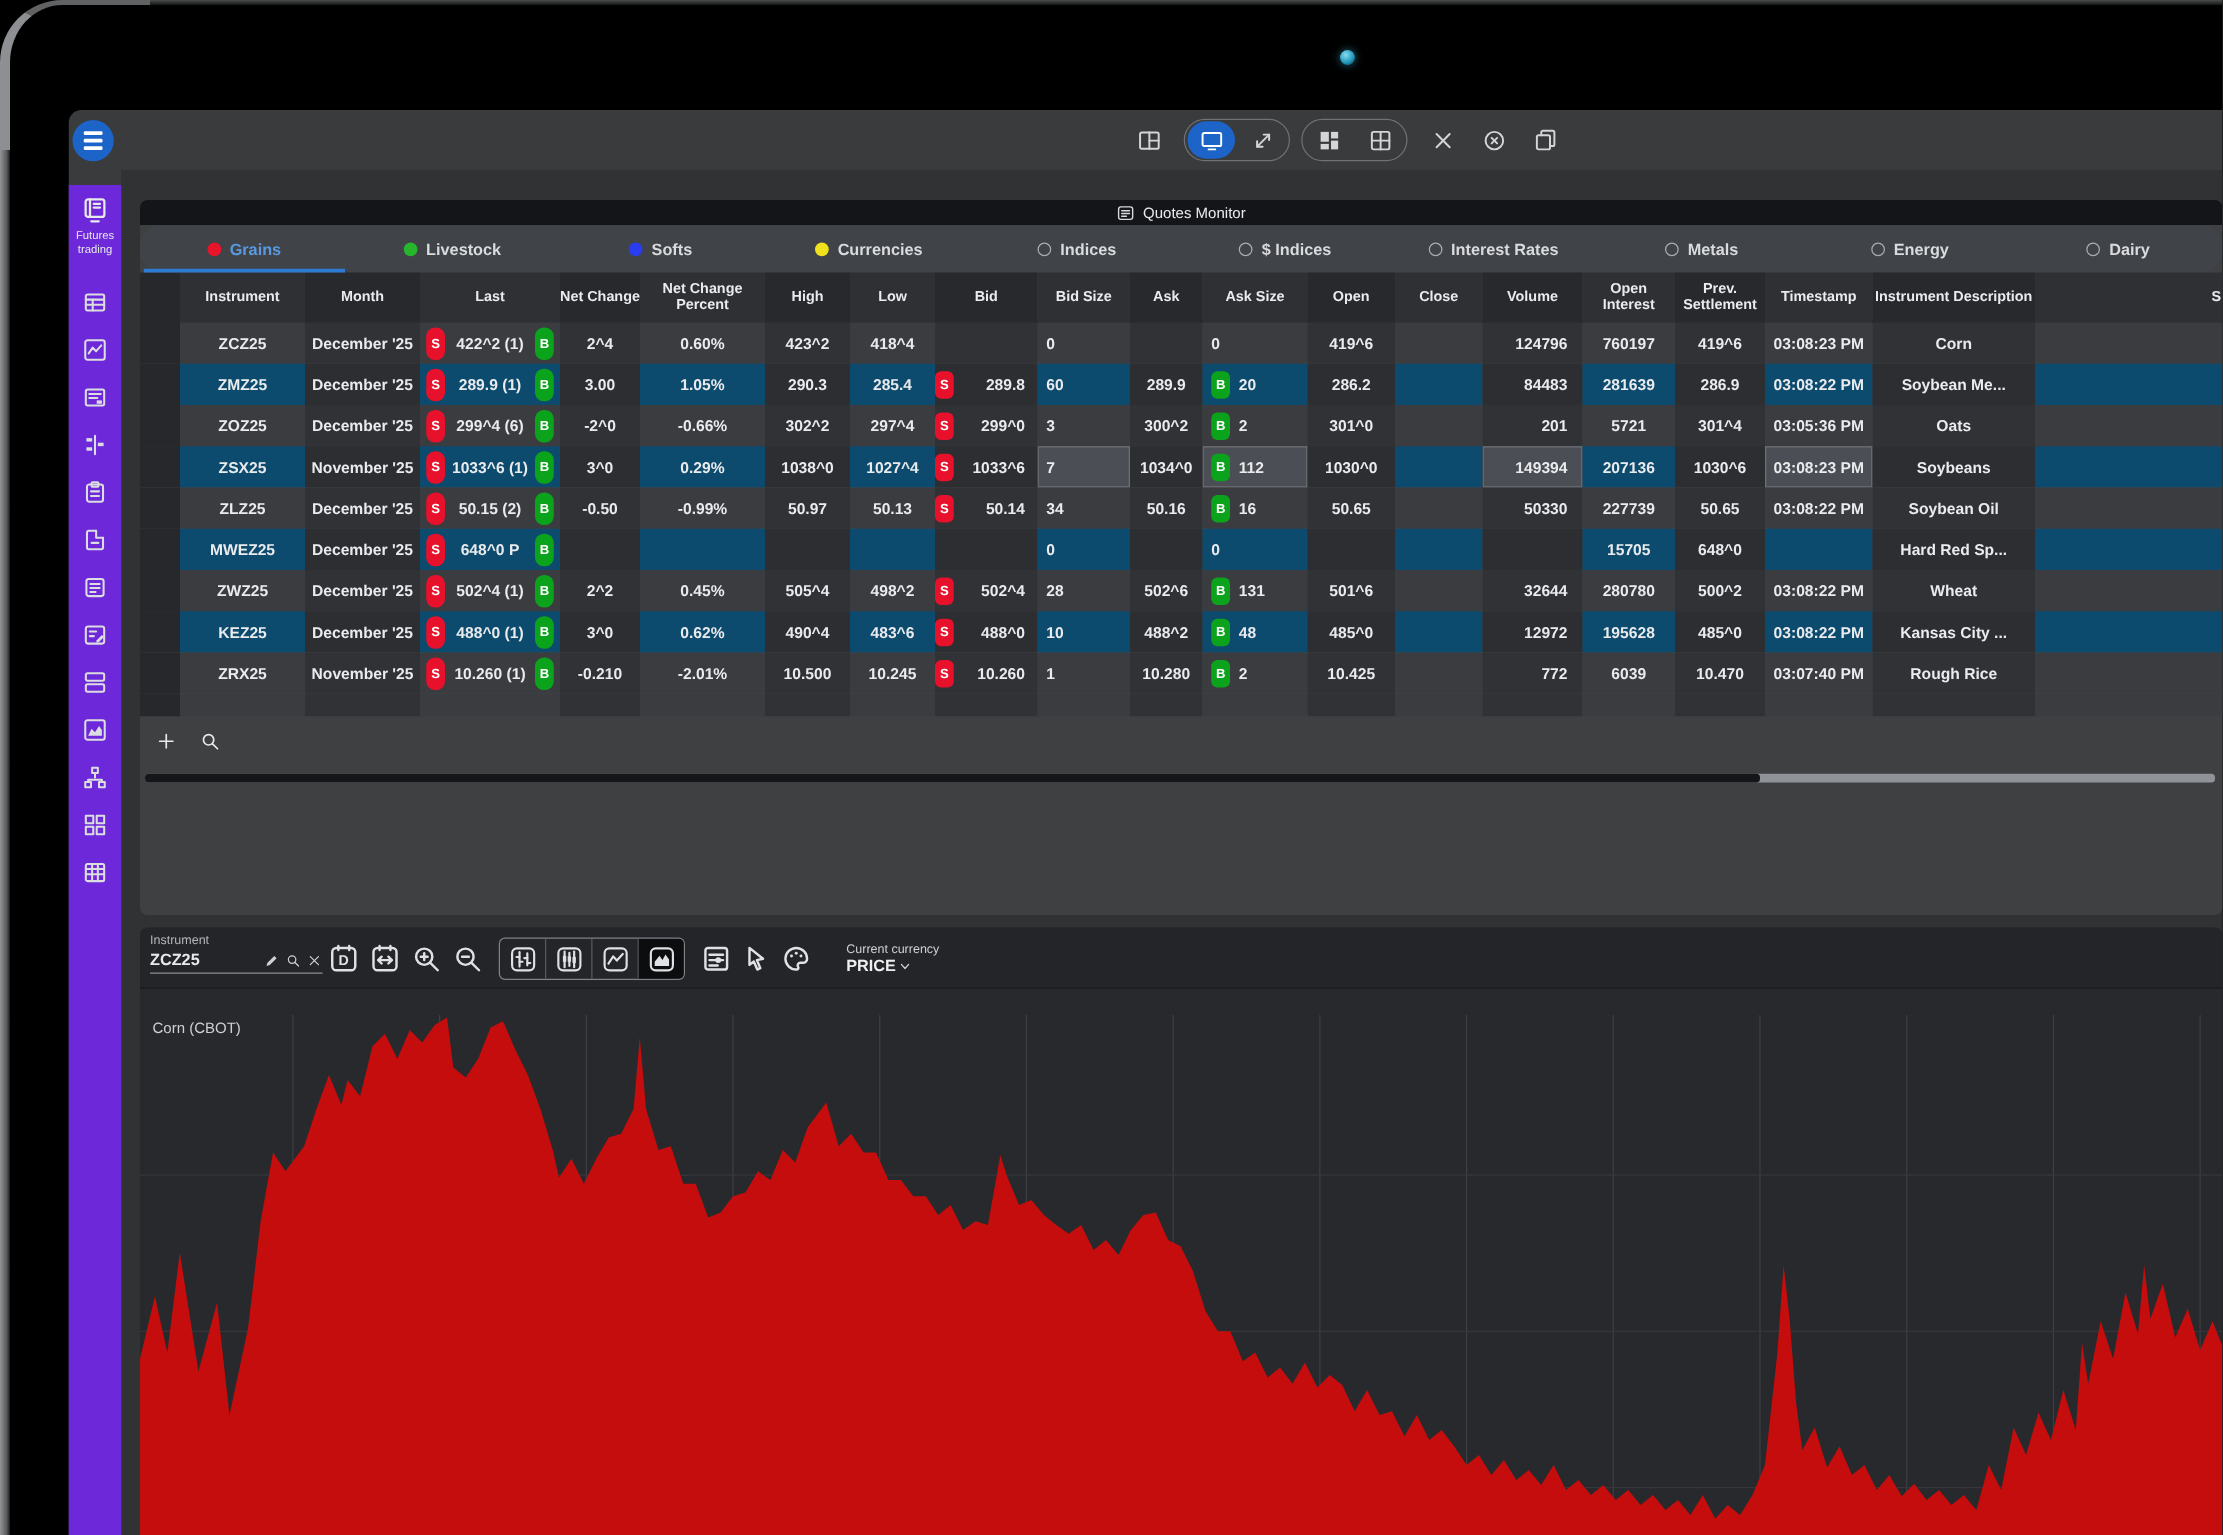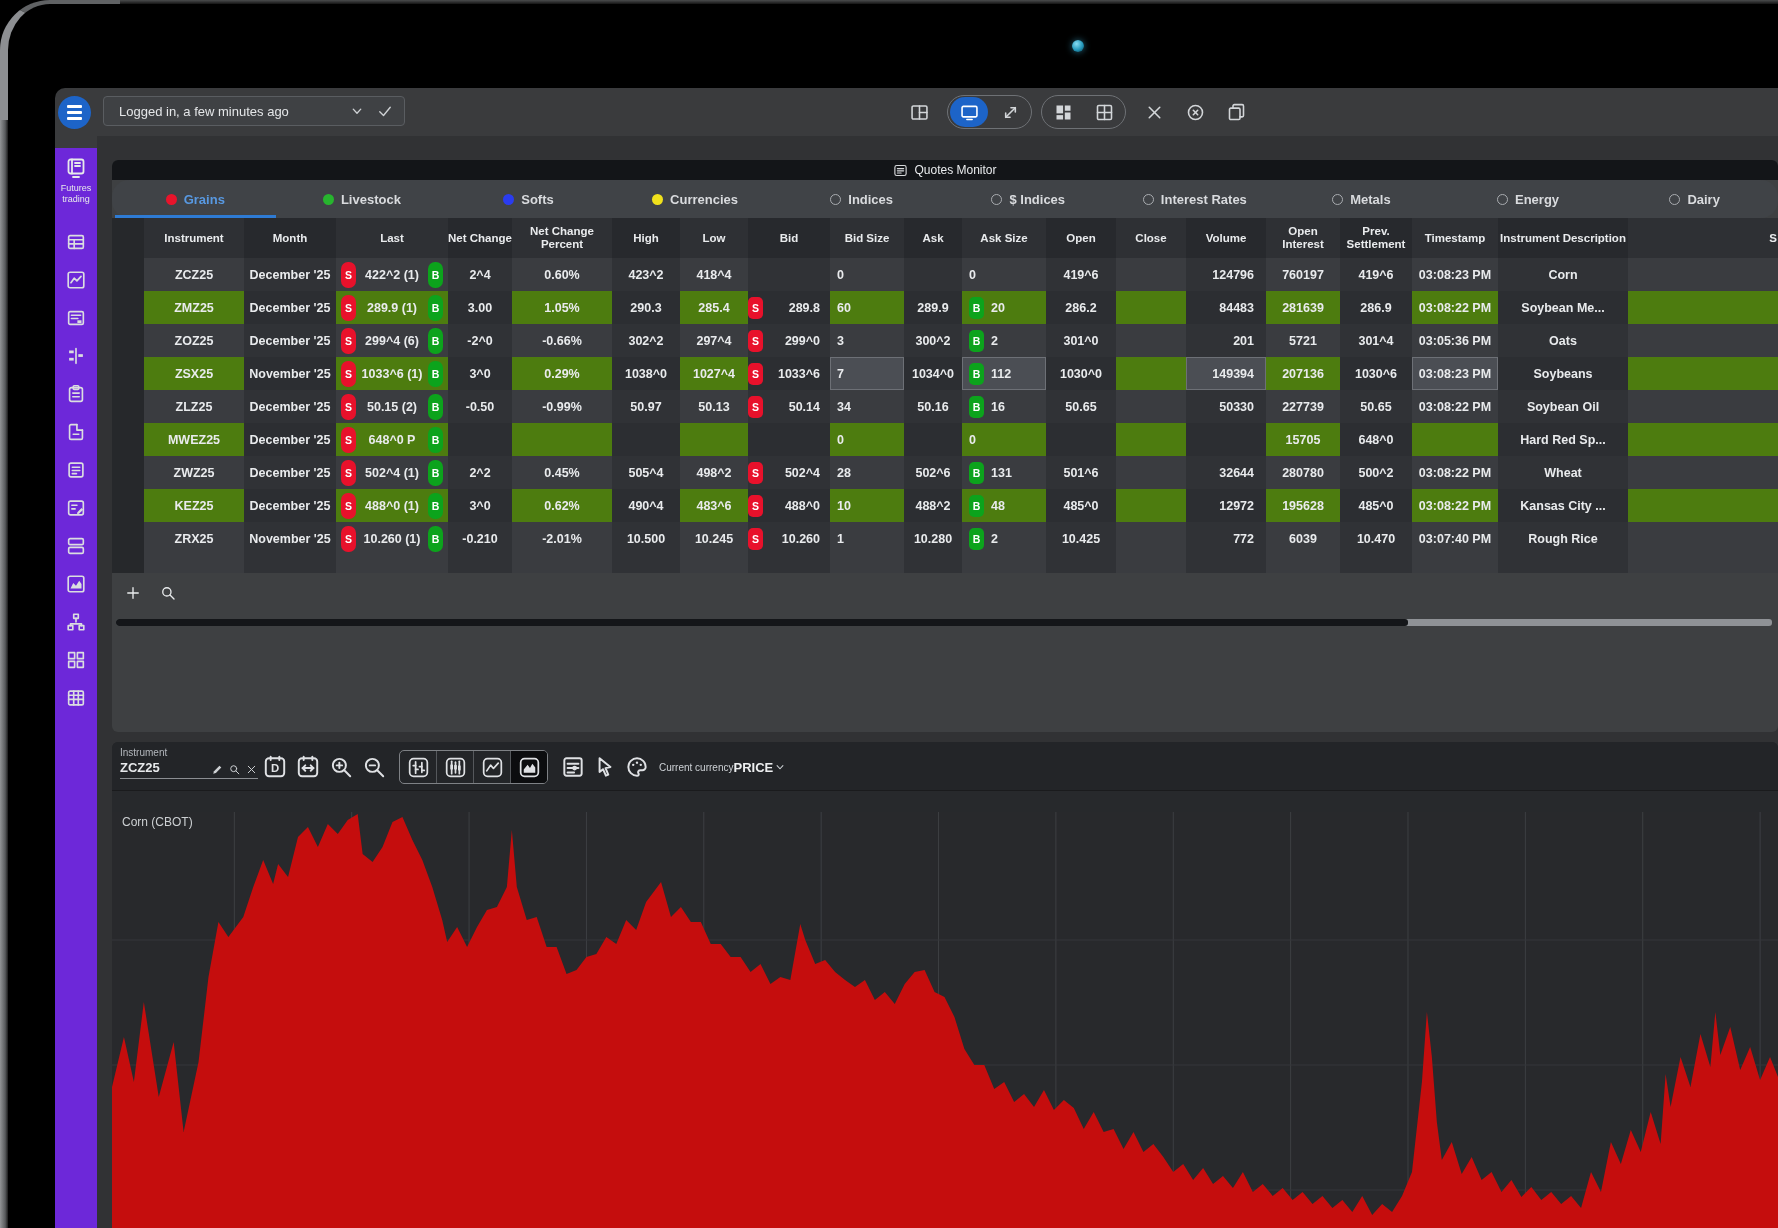--- a/index.html
+++ b/index.html
@@ -59,21 +59,21 @@
   .trow{display:grid;grid-template-columns:var(--cols);height:33px;box-shadow:inset 0 -1px 0 rgba(142,145,149,.26);}
   .trow.hdr{height:40px;font-size:11.5px;line-height:13px;box-shadow:inset 0 -2px 0 #1d1f22;}
   .trow.erow{height:18px;}
   .tcell{display:flex;align-items:center;justify-content:center;overflow:hidden;white-space:nowrap;text-align:center;}
   .tcell.colA{background:#3a3c40;}
   .tcell.colB{background:#303236;}
   .hdr .tcell.colA{background:#2e3034;}
   .hdr .tcell.colB{background:#27292d;}
   .tcell.handle{background:#26282b !important;}
   .hdr .tcell{white-space:normal;}
-  .trow.odd .tcell.colA{background:#4d7c0f;}
+  .trow.odd .tcell.colA{background:#0c4a6e;}
   .trow.odd .tcell.colB{background:#2c2e32;}
   .tcell.al{justify-content:flex-start;padding-left:7px;}
   .tcell.ar{justify-content:flex-end;padding-right:12px;}
   .tcell.flash{background:#4b4e54 !important;box-shadow:inset 0 0 0 1px #6d7076;}
   .badge{display:inline-flex;align-items:center;justify-content:center;color:#fff;font-size:10.5px;font-weight:bold;flex:none;}
   .badge.s{background:#e8112b;}
   .badge.b{background:#0ca31c;}
   .badge.tall{width:15px;height:26px;border-radius:7px;}
   .badge.sm{width:15px;height:22px;border-radius:5px;margin-right:7px;}
   .lastcell{justify-content:space-between;padding:0 5px;}
@@ -94,21 +94,21 @@
   .instr .iicons{display:flex;gap:4px;color:#cfd2d5;}
   .instr .iicons span{width:13px;height:13px;cursor:pointer;display:inline-block;}
   .tool-row{position:absolute;left:150px;top:8px;display:flex;align-items:center;gap:7px;color:#dfe1e4;}
   .tbtn{width:26px;height:26px;cursor:pointer;}
   .tbtn svg{width:100%;height:100%;}
   .type-group{display:flex;border:1px solid #7e8185;border-radius:5px;overflow:hidden;margin:0 5px;}
   .type-btn{width:36px;height:32px;display:flex;align-items:center;justify-content:center;cursor:pointer;border-left:1px solid #55585c;}
   .type-btn:first-child{border-left:none;}
   .type-btn svg{width:23px;height:23px;}
   .type-btn.active{background:#0c0d0f;}
-  .currency{display:flex;align-items:center;margin-left:2px;color:#cdd1d5;}
+  .currency{display:flex;flex-direction:column;margin-left:20px;color:#cdd1d5;}
   .currency .clbl{font-size:10px;}
   .currency .crow{display:flex;align-items:center;}
   .currency .cval{font-size:13px;font-weight:bold;color:#eceeef;}
   .currency .ccaret{width:14px;height:14px;cursor:pointer;}
   .chart-area{position:absolute;left:0;top:70px;right:0;bottom:0;background:#28292c;}
   .chart-area svg.plot{position:absolute;inset:0;width:100%;height:100%;}
   .series-label{position:absolute;left:10px;top:3px;font-size:12px;color:#cdd0d3;z-index:2;}
 </style>
 </head>
 <body>
@@ -120,29 +120,20 @@
   <div class="camera"></div>
 
   <div class="app">
     <div class="main-bg"></div>
 
     <div class="topbar">
       <div class="menu-btn">
         <div class="bar"></div>
         <div class="bar"></div>
         <div class="bar"></div>
-      </div>
-      <div class="login-select">
-        <span class="txt">Logged in, a few minutes ago</span>
-        <span class="ic"><svg fill="none" stroke="currentColor" stroke-width="1.8" stroke-linecap="round" stroke-linejoin="round" viewBox="0 0 24 24">
-              <polyline points="7,9.5 12,15 17,9.5"></polyline>
-            </svg></span>
-        <span class="ic"><svg fill="none" stroke="currentColor" stroke-width="1.8" stroke-linecap="round" stroke-linejoin="round" viewBox="0 0 24 24">
-              <polyline points="5,13 10,18 19,7"></polyline>
-            </svg></span>
       </div>
       <div class="topbar-icons">
           <div class="ico-group">
             <div class="ico-btn">
               <svg fill="none" stroke="currentColor" stroke-width="1.8" stroke-linecap="round" stroke-linejoin="round" viewBox="0 0 24 24">
                 <rect x="3.5" y="4.5" width="17" height="15" rx="1.5"></rect>
                 <line x1="12" y1="4.5" x2="12" y2="19.5"></line>
                 <line x1="12" y1="12" x2="20.5" y2="12"></line>
               </svg>
             </div>

